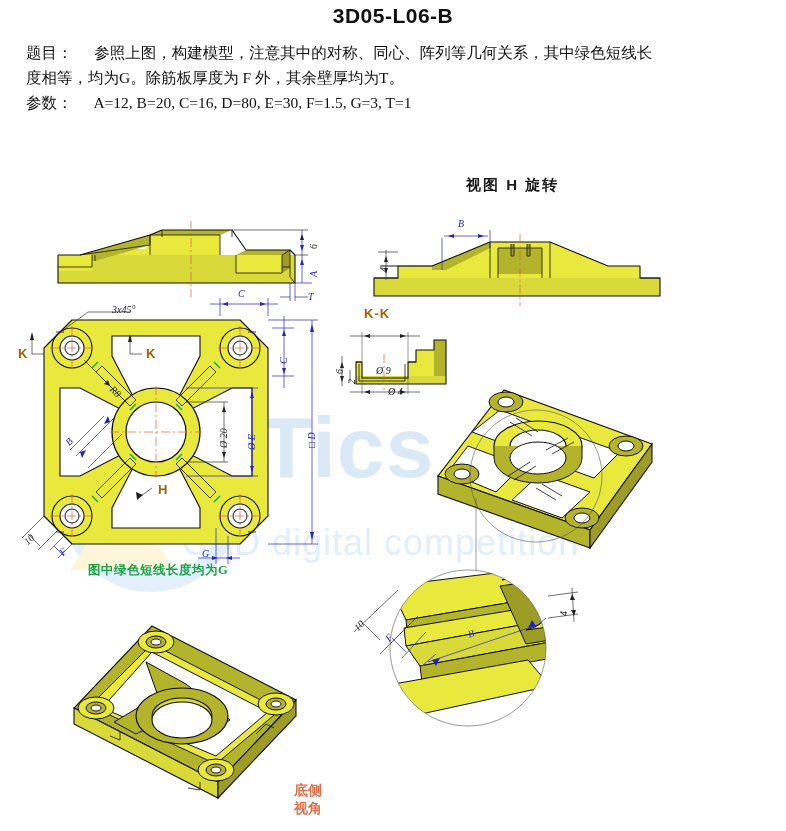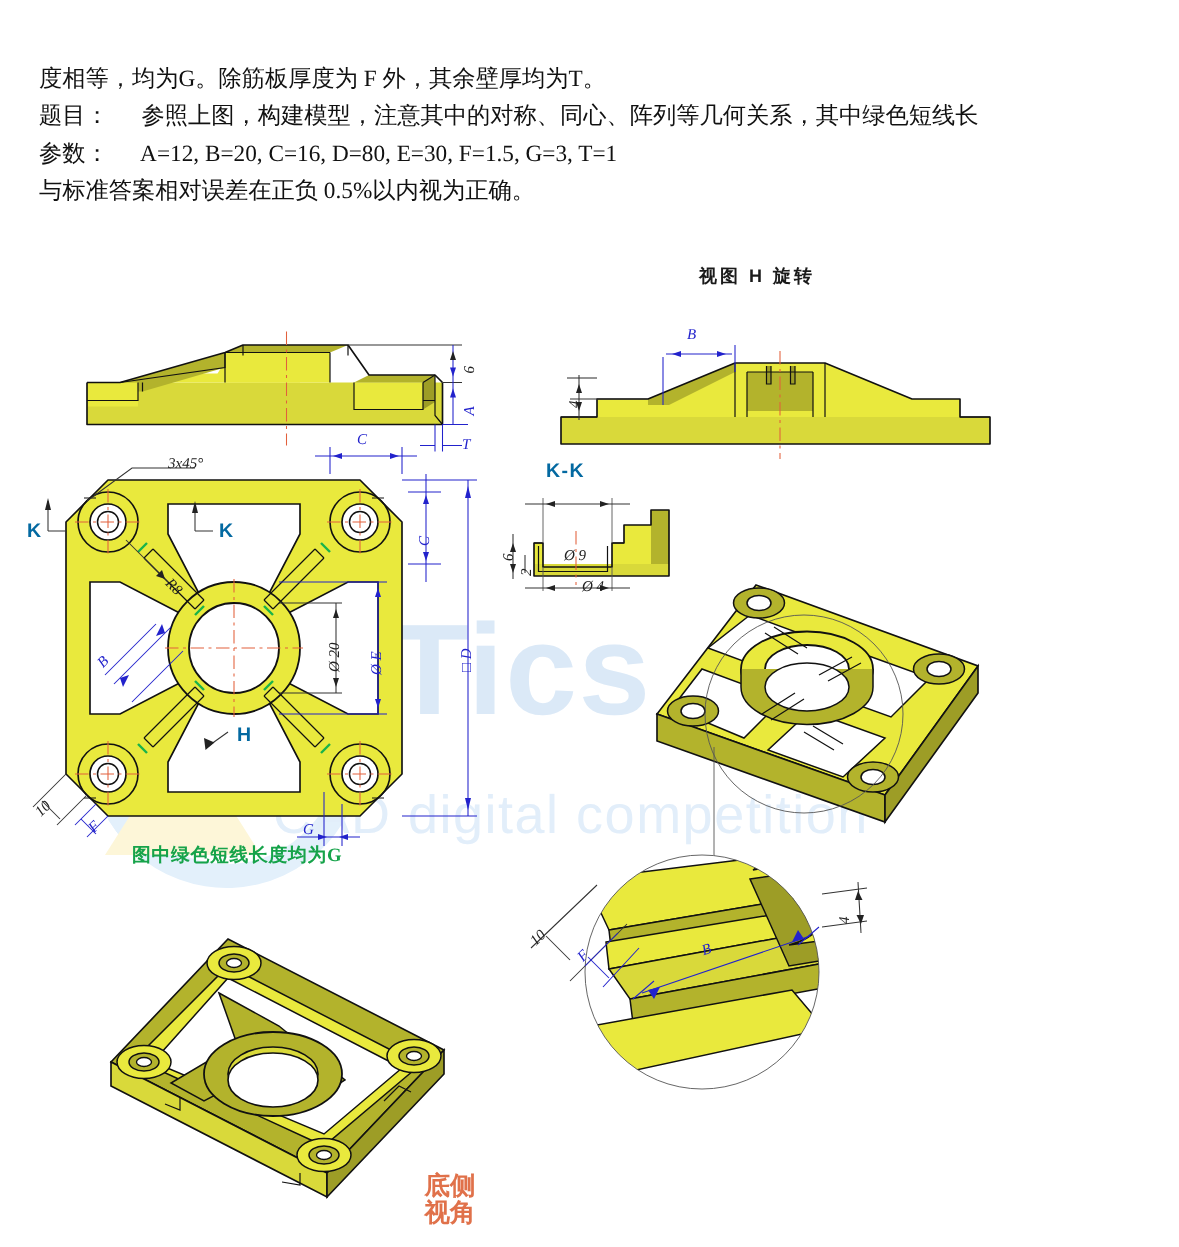--- a/index.html
+++ b/index.html
@@ -33,31 +33,31 @@
     font-size:21px;font-weight:700;color:#111;letter-spacing:0.5px;}
   .prose{position:absolute;left:26px;top:40px;width:744px;
     font-size:15.5px;line-height:25px;color:#111;}
   .prose .ln{white-space:nowrap;}
   .lbl{display:inline-block;}
   .gap{display:inline-block;width:14px;}
 
   
   .view{position:absolute;}
   .vtitle{position:absolute;font-family:"Liberation Sans","DejaVu Sans",sans-serif;
-    font-weight:700;font-size:12px;color:#1a1a1a;letter-spacing:2px;}
+    font-weight:700;font-size:15px;color:#1a1a1a;letter-spacing:2px;}
   .sect-lbl{position:absolute;font-family:"Liberation Sans","DejaVu Sans",sans-serif;
-    font-weight:700;font-size:13px;color:#0369a1;letter-spacing:1px;}
+    font-weight:700;font-size:13px;color:#a16207;letter-spacing:1px;}
   .dim{position:absolute;font-family:"Liberation Serif","DejaVu Serif",serif;
     font-style:italic;font-size:10px;color:#2222cc;white-space:nowrap;}
   .dim.blk{color:#222;}
   .dim.vert{transform:rotate(-90deg);transform-origin:left top;}
   .note-green{position:absolute;left:88px;top:562px;font-size:12.5px;font-weight:700;
     color:#16a34a;font-family:"Liberation Serif","DejaVu Serif",serif;letter-spacing:0.5px;}
-  .note-orange{position:absolute;left:278px;top:782px;font-size:17px;font-weight:700;
-    color:#e0714a;line-height:18px;text-align:center;width:44px;
+  .note-orange{position:absolute;left:278px;top:782px;font-size:14px;font-weight:700;
+    color:#e0714a;line-height:18px;text-align:right;width:44px;
     font-family:"Liberation Serif","DejaVu Serif",serif;}
   .footer{position:absolute;right:12px;bottom:6px;font-size:11.5px;color:#9a9a9a;
     font-family:"Liberation Mono","DejaVu Sans Mono",monospace;letter-spacing:0.5px;}
 
   svg{display:block;overflow:visible;}
   .face-l{fill:#e9e93d;}
   .face-m{fill:#d9d93a;}
   .face-d{fill:#b3b32c;}
   .face-dd{fill:#9d9d26;}
   .edge{fill:none;stroke:#111;stroke-width:1.1;stroke-linejoin:round;}
@@ -74,37 +74,35 @@
 <div class="sheet">
 
   <div class="watermark">
     <div class="wm-ring"></div>
     <div class="wm-tri"></div>
     <div class="wm-tri2"></div>
     <div class="wm-text wm-big">CaTics</div>
     <div class="wm-text wm-small">CAD digital competition</div>
   </div>
 
+  <div class="title">3D05-L06-B</div>
 
   <div class="prose">
-    <div class="ln">
-      <span>度相等，均为G。除筋板厚度为 F 外，其余壁厚均为T。</span>
-    </div>
     <div class="ln">
       <span class="lbl">题目：</span>
       <span class="gap"></span>
       <span>参照上图，构建模型，注意其中的对称、同心、阵列等几何关系，其中绿色短线长</span>
     </div>
     <div class="ln">
+      <span>度相等，均为G。除筋板厚度为 F 外，其余壁厚均为T。</span>
+    </div>
+    <div class="ln">
       <span class="lbl">参数：</span>
       <span class="gap"></span>
       <span>A=12, B=20, C=16, D=80, E=30, F=1.5, G=3, T=1</span>
-    </div>
-    <div class="ln">
-      <span>与标准答案相对误差在正负 0.5%以内视为正确。</span>
     </div>
   </div>
 
   <div class="view" style="left:50px;top:205px;">
     <svg width="260" height="110" viewBox="0 0 260 110">
 
       <path class="face-m" d="M8,50 L8,78 L245,78 L245,50 Z"></path>
       <path class="face-l" d="M8,50 L55,50 L60,44 L95,44 L100,36 L150,36 L150,50 Z"></path>
       <path class="face-l" d="M150,36 L198,36 L205,44 L230,44 L238,50 L245,50 L245,36 L150,36 Z" opacity="0"></path>
 

